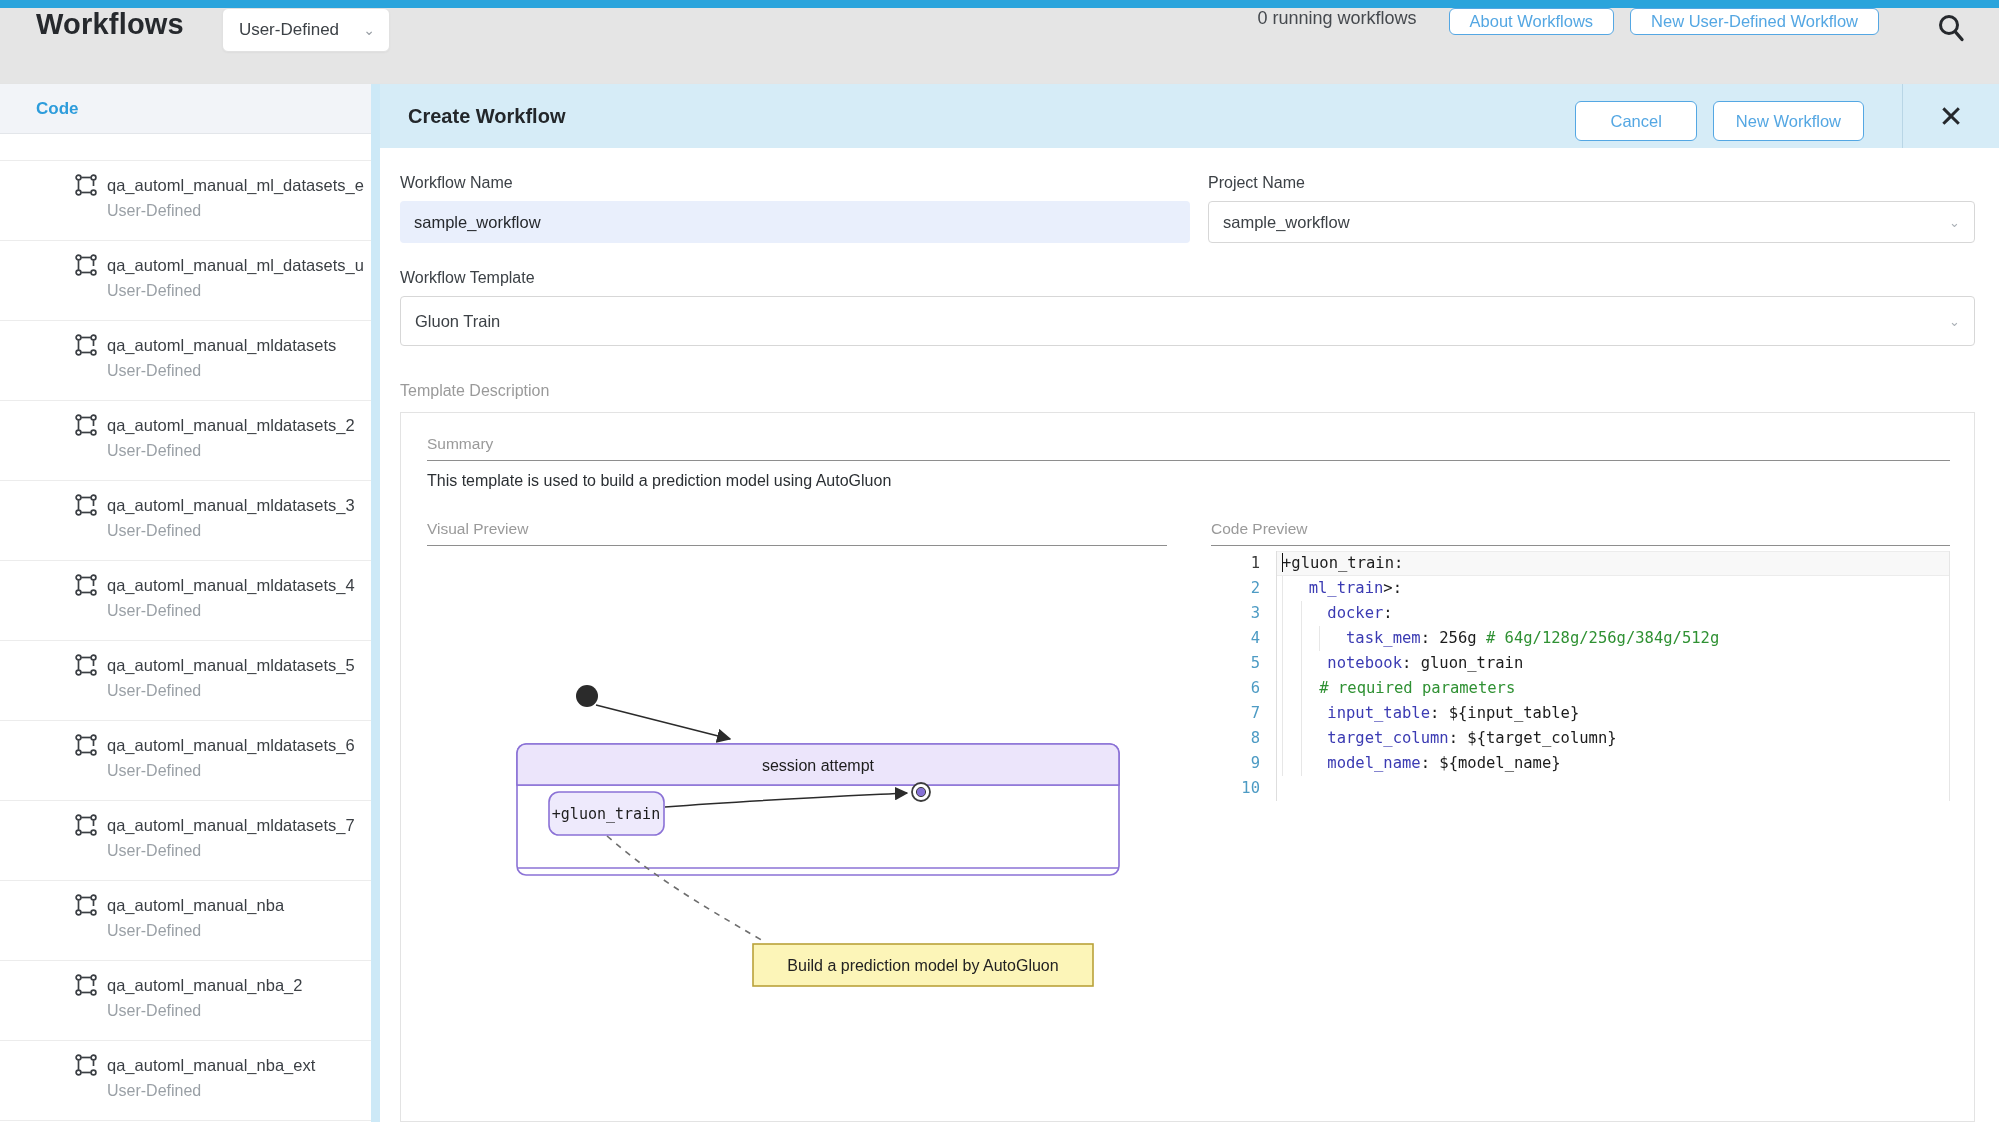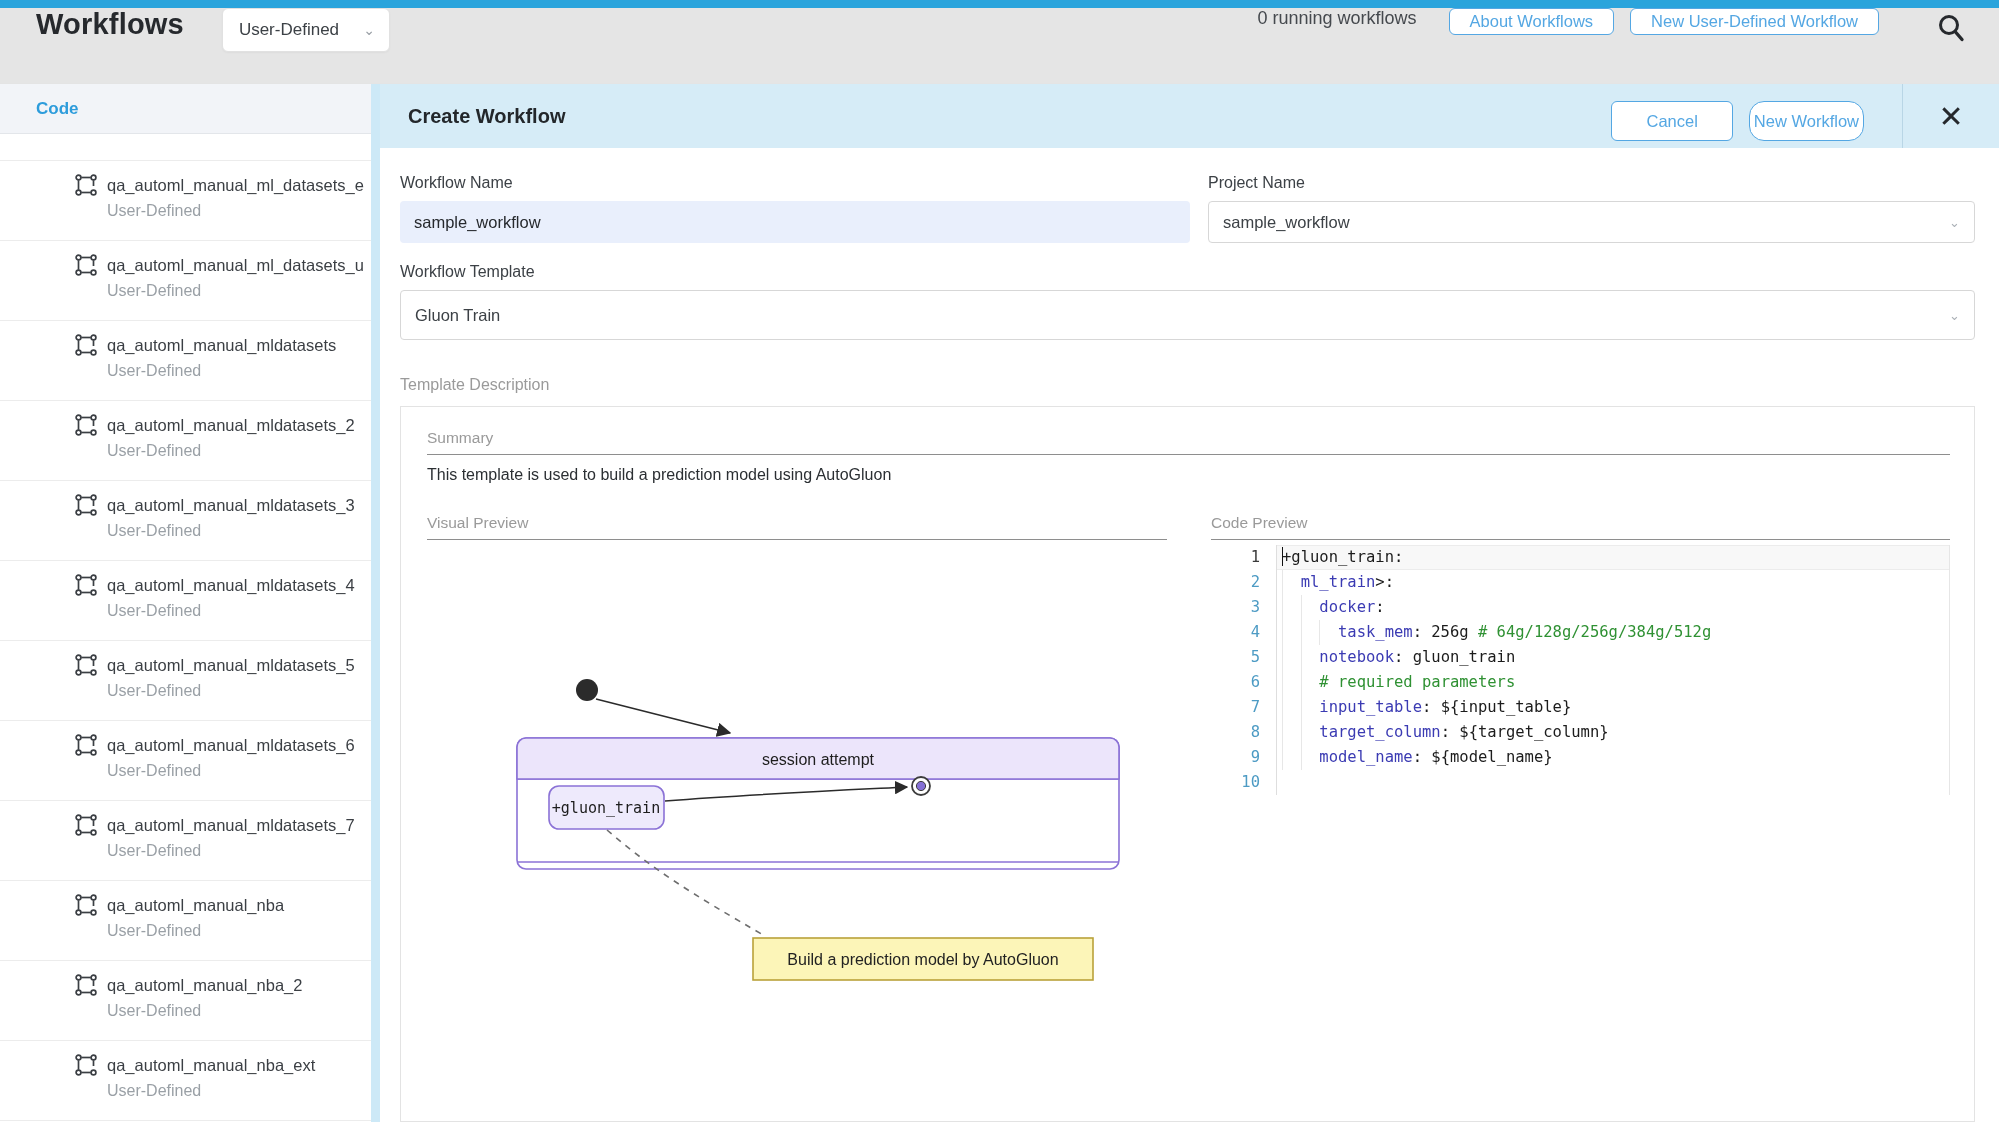--- a/index.html
+++ b/index.html
@@ -43,37 +43,37 @@
   .scroll-strip { width:9px; flex:0 0 9px; background:#cde9f7; cursor:pointer; }
 
   
   .panel { flex:1; display:flex; flex-direction:column; background:#fff; min-width:0; }
   .panel-header { height:64px; background:#d6ecf7; display:flex; align-items:center;
     padding:0 0 0 28px; flex:0 0 64px; }
   .panel-title { font-size:20px; font-weight:700; color:#23272b; }
   .panel-header .spacer { flex:1; }
   .panel-header .btn-outline { background:#fff; height:40px;margin-top:10px; }
   .panel-header .btn-cancel { padding:0 34px; }
-  .panel-header .btn-submit { margin-left:16px; padding:0 4px;border-radius:15px; }
+  .panel-header .btn-submit { margin-left:16px; padding:0 22px; }
   .header-divider { width:1px; height:64px; background:#b9d6e6; margin-left:38px; }
   .close-btn { width:96px; height:64px; display:flex; align-items:center; justify-content:center;
     cursor:pointer; font-size:30px; color:#25282c; }
 
   .panel-body { flex:1; padding:26px 24px 0 20px; display:flex; flex-direction:column; min-height:0; }
 
   .field-label { font-size:16px; color:#3c4146; margin-bottom:9px; }
   .form-row { display:flex; gap:18px; }
   .form-col-l { flex:1.03; }
   .form-col-r { flex:1; }
   .text-input { width:100%; height:42px; background:#e9effc; border:none; border-radius:4px;
     font-size:16.5px; color:#26292d; padding:0 14px; font-family:inherit; }
   .select-box { width:100%; height:42px; background:#fff; border:1px solid #d7d7d7; border-radius:4px;
     display:flex; align-items:center; padding:0 14px; font-size:16.5px; color:#3c4146; cursor:pointer; }
   .select-box .chev { margin-left:auto; color:#aab0b6; font-size:13px; }
-  .template-block { margin-top:20px; }
+  .template-block { margin-top:26px; }
   .template-block .select-box { height:50px; }
 
   .desc-label { margin-top:36px; color:#9a9a9a; font-size:16px; }
   .desc-container { margin-top:12px; border:1px solid #e3e3e3; flex:1; min-height:0;
     padding:22px 24px 0 26px; display:flex; flex-direction:column; }
   .sub-label { color:#9a9a9a; font-size:15.5px; }
   .rule { border:none; border-top:1px solid #8e8e8e; margin-top:7px; }
   .summary-text { font-size:16px; color:#2b2f33; margin-top:11px; }
 
   .preview-grid { display:flex; gap:44px; margin-top:30px; flex:1; min-height:0; }
@@ -90,21 +90,21 @@
   
   .code-editor { margin-top:5px; font-family:"DejaVu Sans Mono",monospace; font-size:15.5px;
     color:#1c1c1c; border-right:1px solid #e6e6e6; }
   .cm-line { display:flex; line-height:25px; height:25px; }
   .cm-gutter { flex:0 0 66px; text-align:right; padding-right:16px; color:#4d9bc4;
     border-right:1px solid #dedede; }
   .cm-line.active .cm-gutter { color:#3a3a3a; }
   .cm-content { flex:1; padding-left:5px; white-space:pre; position:relative; }
   .cm-line.active .cm-content { background:#f8f8f8; box-shadow:inset 0 1px 0 #ececec, inset 0 -1px 0 #ececec; }
   .ind { display:inline-block; width:2ch; border-left:1px solid #e7e7e7; height:25px; vertical-align:top; }
-  .tok-key { color:#3b3bb3; }
+  .tok-key { color:#3b3bb3;margin-left:8px; }
   .tok-comment { color:#2f9133; }
   .tok-plain { color:#1c1c1c; }
   .cm-cursor { display:inline-block; width:0; border-left:1.8px solid #111; height:19px;
     vertical-align:middle; margin-right:-1px; position:relative; top:-1px; }
 </style>
 </head>
 <body>
 
 <div class="top-strip"></div>
 

